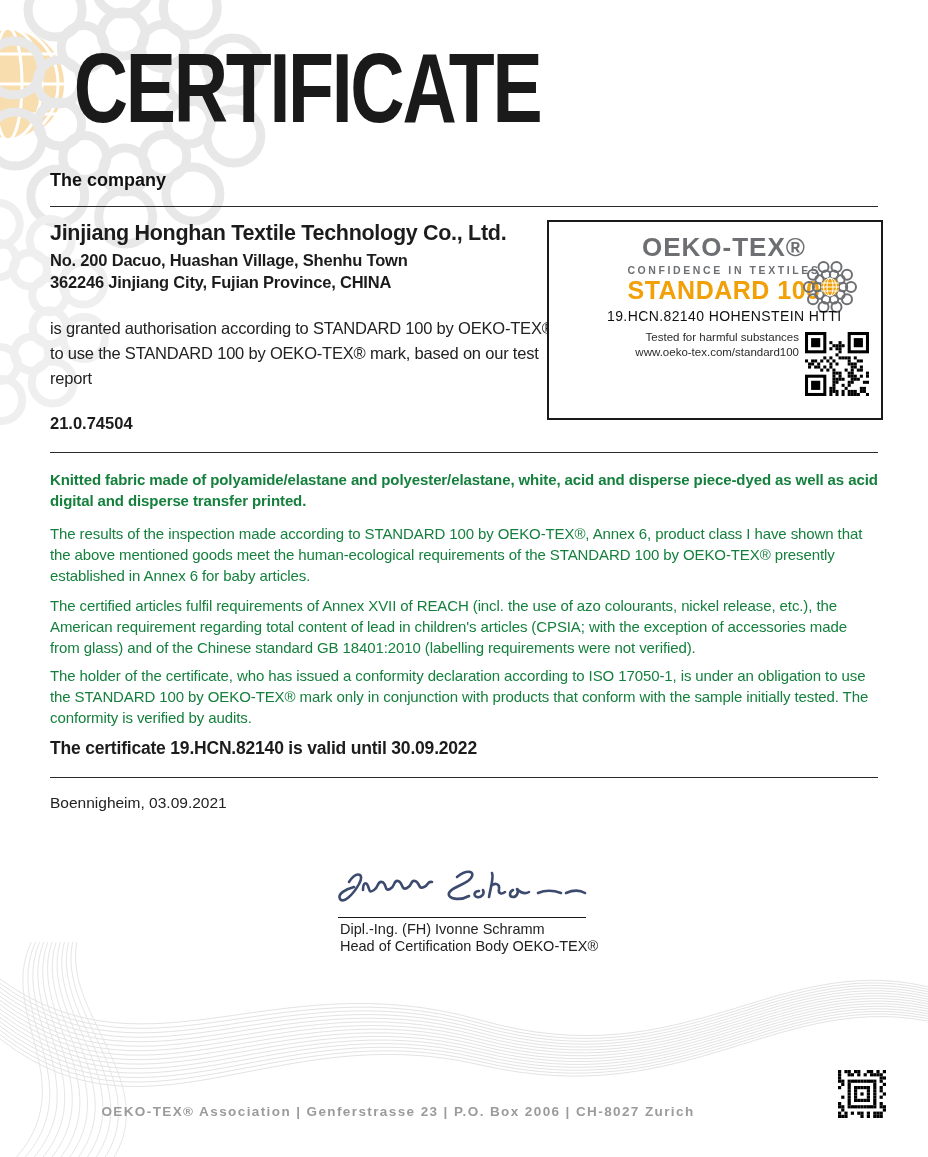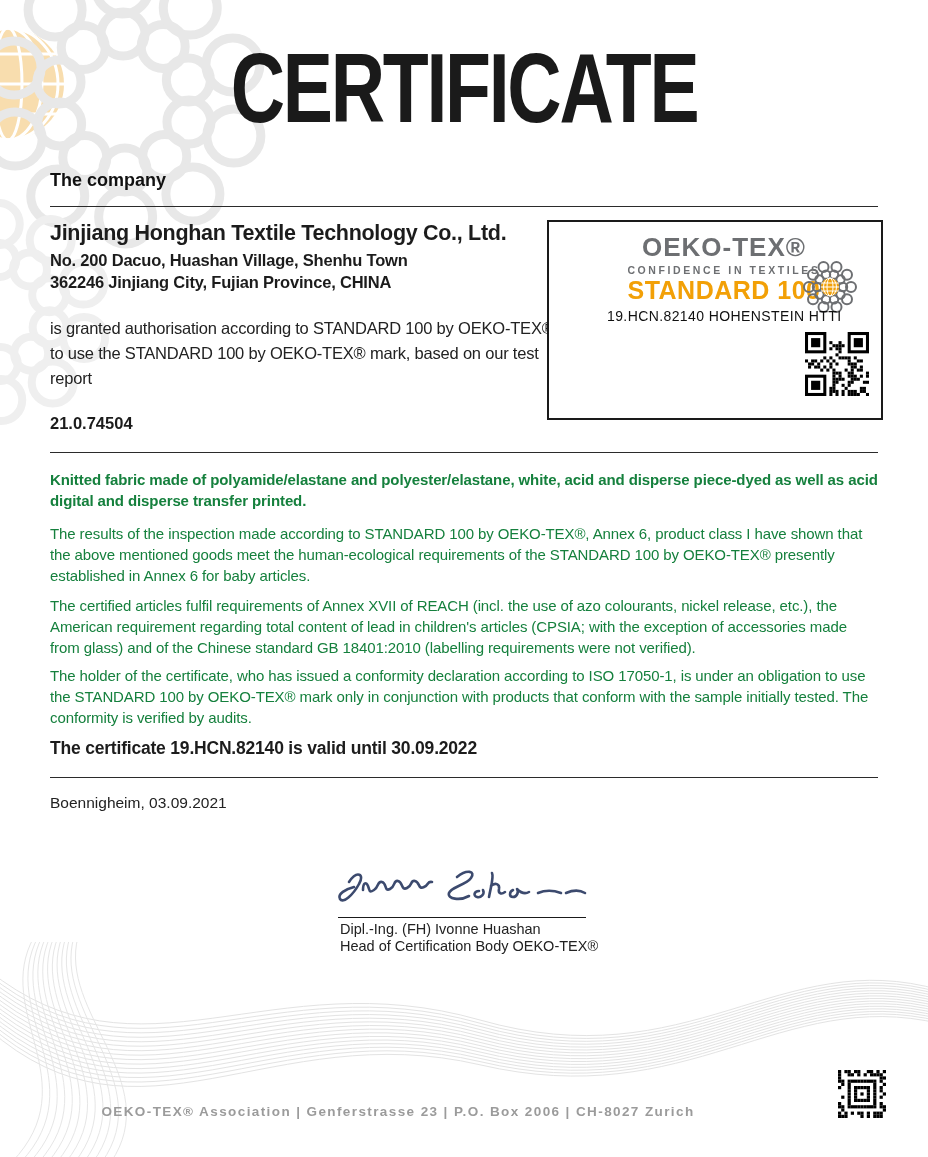--- a/index.html
+++ b/index.html
@@ -3,21 +3,21 @@
 <meta charset="utf-8">
 <style>
   * { margin: 0; padding: 0; box-sizing: border-box; }
   html, body { background: #ffffff; }
   body { width: 928px; height: 1157px; position: relative; overflow: hidden;
          font-family: "Liberation Sans", "DejaVu Sans", sans-serif; color: #1c1c1c; }
 
   .abs { position: absolute; }
 
   
-  .title-wrap { top: 30px; left: 0; width: 928px; height: 115px; text-align: center; }
+  .title-wrap { top: 30px; left: 0; width: 928px; height: 115px; }
   .title { display: inline-block; font-size: 99px; font-weight: 700; color: #1a1a1a;
            letter-spacing: -3px; transform: scaleX(0.76); transform-origin: 50% 50%;
            line-height: 115px; white-space: nowrap; }
 
   
   .sec-heading { left: 50px; font-size: 18px; font-weight: 700; color: #111; }
   .rule { left: 50px; width: 828px; border-top: 1.6px solid #2b2b2b; height: 0; }
 
   
   .company-name { left: 50px; top: 221px; font-size: 21.5px; font-weight: 700; letter-spacing: -0.3px; }
@@ -193,20 +193,24 @@
         <circle cx="39.517220926874316" cy="21.358791720197846" r="4.2" fill="none" stroke="#6D6F72" stroke-width="2"></circle>
         <circle cx="45.989356881873896" cy="16.65650970185806" r="5" fill="none" stroke="#6D6F72" stroke-width="2"></circle>
         <circle cx="29" cy="29" r="9" fill="#F2A007"></circle>
         <ellipse cx="29" cy="29" rx="3" ry="9" fill="none" stroke="#fff" stroke-width="1"></ellipse>
         <ellipse cx="29" cy="29" rx="6.5" ry="9" fill="none" stroke="#fff" stroke-width="1"></ellipse>
         <line x1="20" y1="25" x2="38" y2="25" stroke="#fff" stroke-width="1"></line>
         <line x1="20" y1="29" x2="38" y2="29" stroke="#fff" stroke-width="1"></line>
         <line x1="20" y1="33" x2="38" y2="33" stroke="#fff" stroke-width="1"></line>
       </svg>
     <div class="lb-cert">19.HCN.82140 HOHENSTEIN HTTI</div>
+    <div class="lb-tested">
+      <div>Tested for harmful substances</div>
+      <div>www.oeko-tex.com/standard100</div>
+    </div>
     <svg class="lb-qr" id="lb-qr" viewBox="0 0 64 64" xmlns="http://www.w3.org/2000/svg">
         <rect x="0" y="27.428571428571427" width="3.0476190476190474" height="3.0476190476190474" fill="#000"></rect>
         <rect x="3.0476190476190474" y="30.476190476190474" width="3.0476190476190474" height="3.0476190476190474" fill="#000"></rect>
         <rect x="3.0476190476190474" y="33.52380952380952" width="3.0476190476190474" height="3.0476190476190474" fill="#000"></rect>
         <rect x="6.095238095238095" y="27.428571428571427" width="3.0476190476190474" height="3.0476190476190474" fill="#000"></rect>
         <rect x="6.095238095238095" y="30.476190476190474" width="3.0476190476190474" height="3.0476190476190474" fill="#000"></rect>
         <rect x="9.142857142857142" y="27.428571428571427" width="3.0476190476190474" height="3.0476190476190474" fill="#000"></rect>
         <rect x="9.142857142857142" y="33.52380952380952" width="3.0476190476190474" height="3.0476190476190474" fill="#000"></rect>
         <rect x="12.19047619047619" y="30.476190476190474" width="3.0476190476190474" height="3.0476190476190474" fill="#000"></rect>
         <rect x="12.19047619047619" y="33.52380952380952" width="3.0476190476190474" height="3.0476190476190474" fill="#000"></rect>
@@ -332,21 +336,21 @@
   <svg class="abs sig-svg" id="sig-svg" viewBox="0 0 256 50" xmlns="http://www.w3.org/2000/svg">
       <path d="M16 14 C24 2 32 6 26 16 C20 27 10 36 7 31 C4 26 13 21 21 19" fill="none" stroke="#3C4A6E" stroke-width="2.6" stroke-linecap="round" stroke-linejoin="round"></path>
       <path d="M30 22 C30 15 33 13 35 18 C37 23 36 25 41 22 C46 19 44 13 49 14 C54 15 51 24 57 21 C63 18 60 12 65 13 C70 14 68 23 74 20 C80 17 77 12 82 13 C87 14 85 22 91 19 C96 17 94 13 99 14" fill="none" stroke="#3C4A6E" stroke-width="2.6" stroke-linecap="round" stroke-linejoin="round"></path>
       <path d="M124 9 C134 1 143 3 138 10 C133 17 118 19 116 25 C114 31 127 33 136 28" fill="none" stroke="#3C4A6E" stroke-width="2.6" stroke-linecap="round" stroke-linejoin="round"></path>
       <path d="M146 23 C141 23 140 28 144 29 C148 30 152 26 150 22 M156 29 C158 18 161 9 159 5 M158 18 C162 14 167 16 166 21 C165 25 168 27 172 24" fill="none" stroke="#3C4A6E" stroke-width="2.6" stroke-linecap="round" stroke-linejoin="round"></path>
       <path d="M180 22 C176 24 176 29 180 29 C184 29 186 24 184 21 C187 24 191 27 196 24" fill="none" stroke="#3C4A6E" stroke-width="2.6" stroke-linecap="round" stroke-linejoin="round"></path>
       <path d="M205 25 C212 22 220 22 228 25 M233 25 C240 22 247 22 252 25" fill="none" stroke="#3C4A6E" stroke-width="2.6" stroke-linecap="round" stroke-linejoin="round"></path>
     </svg>
   <div class="abs sig-line"></div>
   <div class="abs sig-text">
-    <div>Dipl.-Ing. (FH) Ivonne Huashan</div>
+    <div>Dipl.-Ing. (FH) Ivonne Schramm</div>
     <div>Head of Certification Body OEKO-TEX®</div>
   </div>
 
   <div class="abs footer">OEKO-TEX® Association | Genferstrasse 23 | P.O. Box 2006 | CH-8027 Zurich</div>
   <svg class="abs aztec" id="aztec" viewBox="0 0 48 48" xmlns="http://www.w3.org/2000/svg">
       <rect x="0" y="0" width="3.2" height="3.2" fill="#000"></rect>
       <rect x="0" y="3.2" width="3.2" height="3.2" fill="#000"></rect>
       <rect x="0" y="6.4" width="3.2" height="3.2" fill="#000"></rect>
       <rect x="0" y="9.600000000000001" width="3.2" height="3.2" fill="#000"></rect>
       <rect x="0" y="16" width="3.2" height="3.2" fill="#000"></rect>

